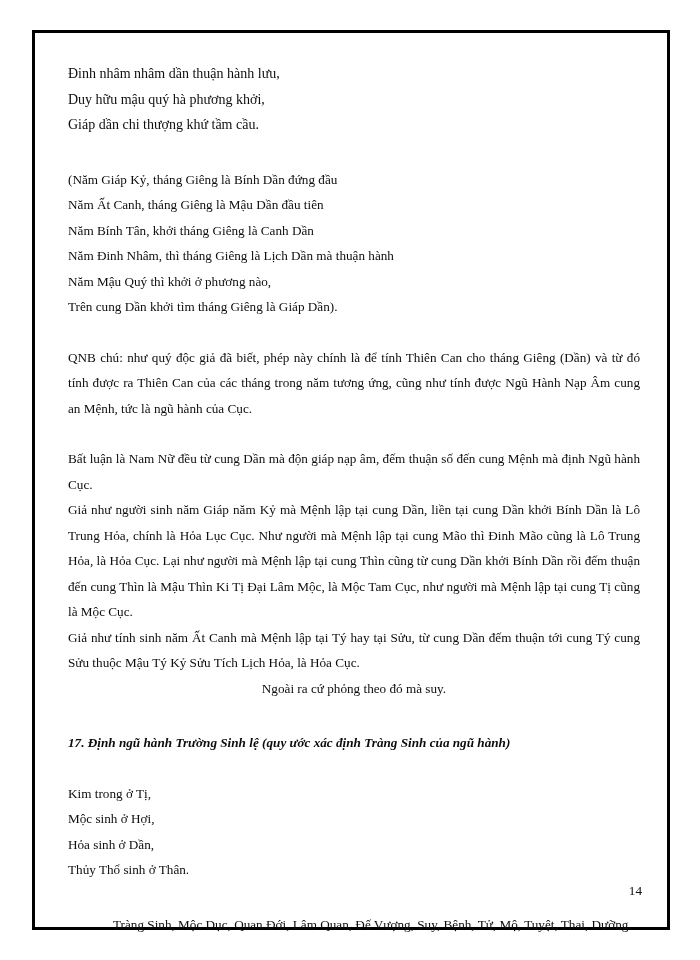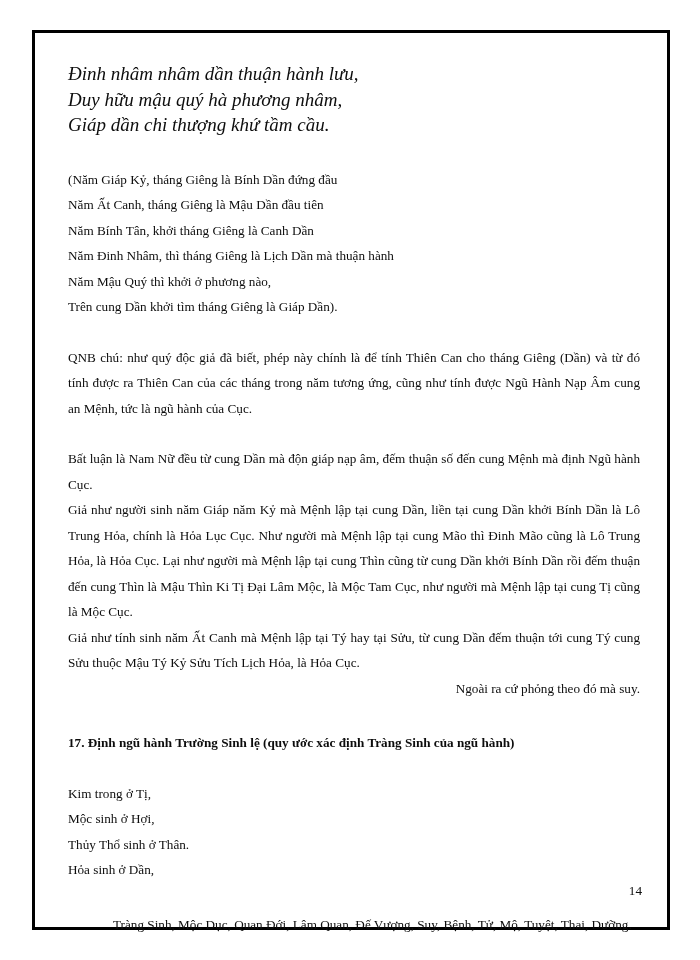--- a/index.html
+++ b/index.html
@@ -34,46 +34,46 @@
     left: 33px;
     top: 28px;
     width: 572px;
     font-size: 13.2px;
     line-height: 25px;
   }
 
   .block { margin: 0; }
 
   .verse-italic {
-    font-style: italic;
-    font-size: 19px;
+    font-size: 14px;
     line-height: 25.5px;
   }
   .verse-italic .ln { display: block; white-space: pre; }
 
   .plain-lines .ln {
     display: block;
     white-space: pre;
     line-height: 25.5px;
   }
 
   .note-italic {
     text-align: justify;
     line-height: 25.5px;
   }
 
   .para {
     text-align: justify;
     line-height: 25.5px;
     margin: 0;
   }
-  .para-last { text-align: right; }
+  .para-last { text-align: center; }
 
   .section-heading {
     font-weight: bold;
+    font-style: italic;
     line-height: 25.5px;
     white-space: pre;
   }
 
   .elem-lines .ln {
     display: block;
     white-space: pre;
     line-height: 25.5px;
   }
 
@@ -95,21 +95,21 @@
 </style>
 </head>
 <body>
 
 <div id="page-frame">
 
   <div id="content">
 
     <div class="block verse-italic">
       <span class="ln">Đinh nhâm nhâm dần thuận hành lưu,</span>
-      <span class="ln">Duy hữu mậu quý hà phương nhâm,</span>
+      <span class="ln">Duy hữu mậu quý hà phương khởi,</span>
       <span class="ln">Giáp dần chi thượng khứ tầm cầu.</span>
     </div>
 
     <div class="gap-lg"></div>
 
     <div class="block plain-lines">
       <span class="ln">(Năm Giáp Kỷ, tháng Giêng là Bính Dần đứng đầu</span>
       <span class="ln">Năm Ất Canh, tháng Giêng là Mậu Dần đầu tiên</span>
       <span class="ln">Năm Bính Tân, khởi tháng Giêng là Canh Dần</span>
       <span class="ln">Năm Đinh Nhâm, thì tháng Giêng là Lịch Dần mà thuận hành</span>
@@ -130,22 +130,22 @@
 
     <div class="gap-lg"></div>
 
     <div class="block section-heading">17. Định ngũ hành Trường Sinh lệ (quy ước xác định Tràng Sinh của ngũ hành)</div>
 
     <div class="gap-md"></div>
 
     <div class="block elem-lines">
       <span class="ln">Kim trong ở Tị,</span>
       <span class="ln">Mộc sinh ở Hợi,</span>
+      <span class="ln">Hỏa sinh ở Dần,</span>
       <span class="ln">Thủy Thổ sinh ở Thân.</span>
-      <span class="ln">Hỏa sinh ở Dần,</span>
     </div>
 
     <div class="gap-lg"></div>
 
     <div class="block stage-line">Tràng Sinh, Mộc Dục, Quan Đới, Lâm Quan, Đế Vượng, Suy, Bệnh, Tử, Mộ, Tuyệt, Thai, Dưỡng.</div>
 
   </div>
 
   <div id="page-number">14</div>
 

